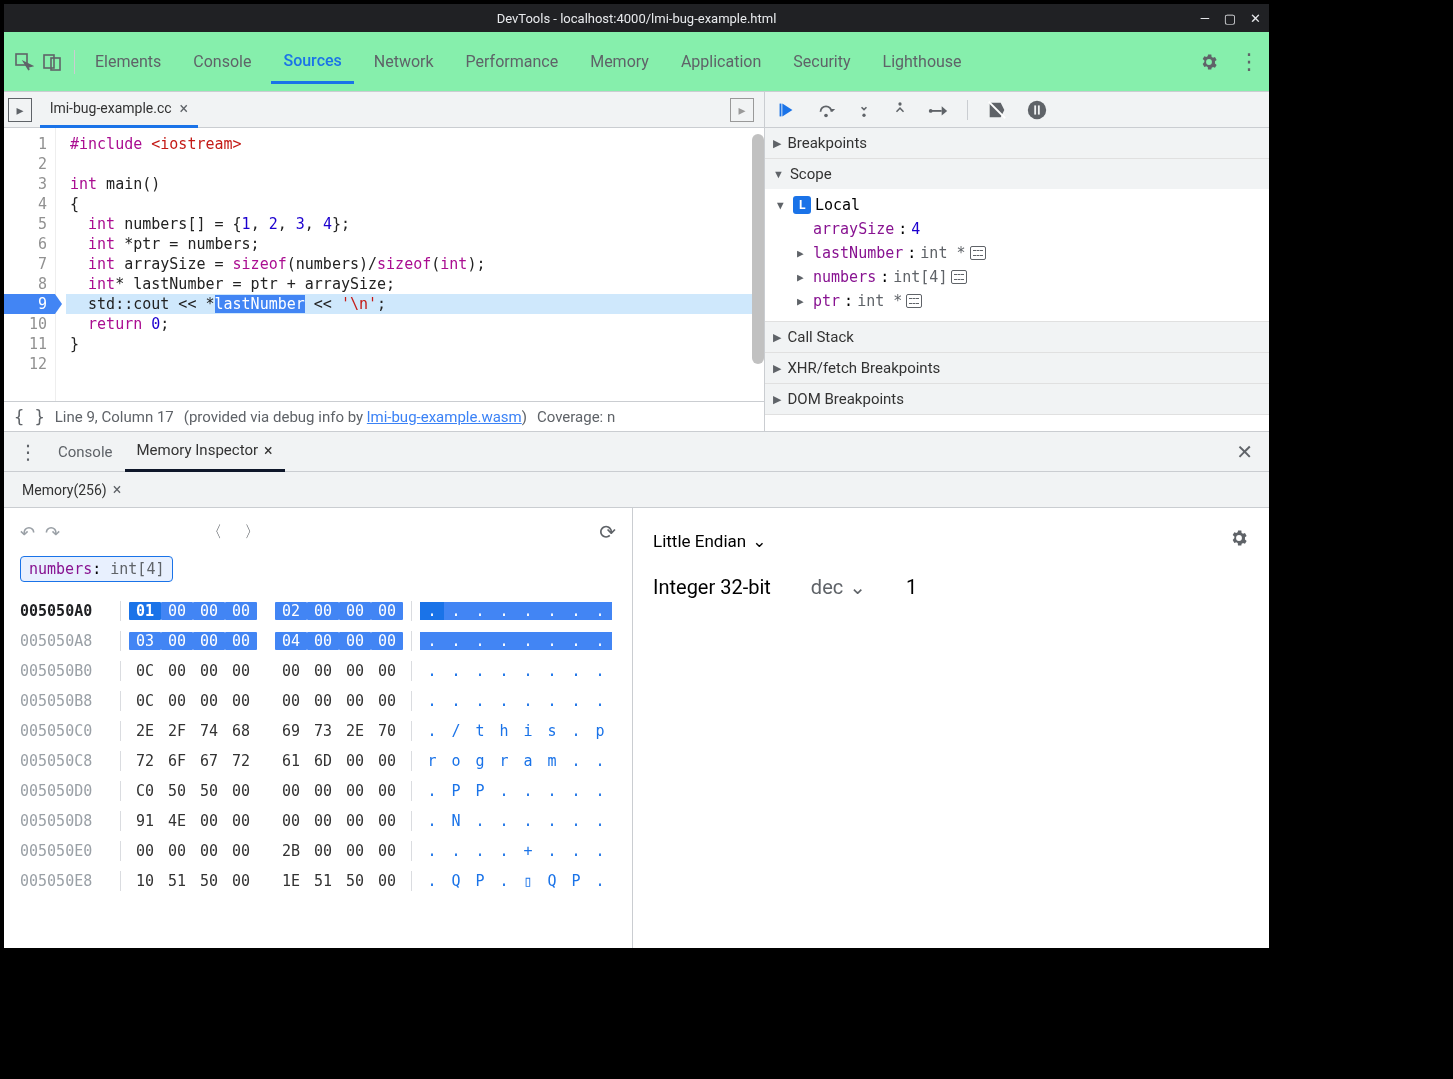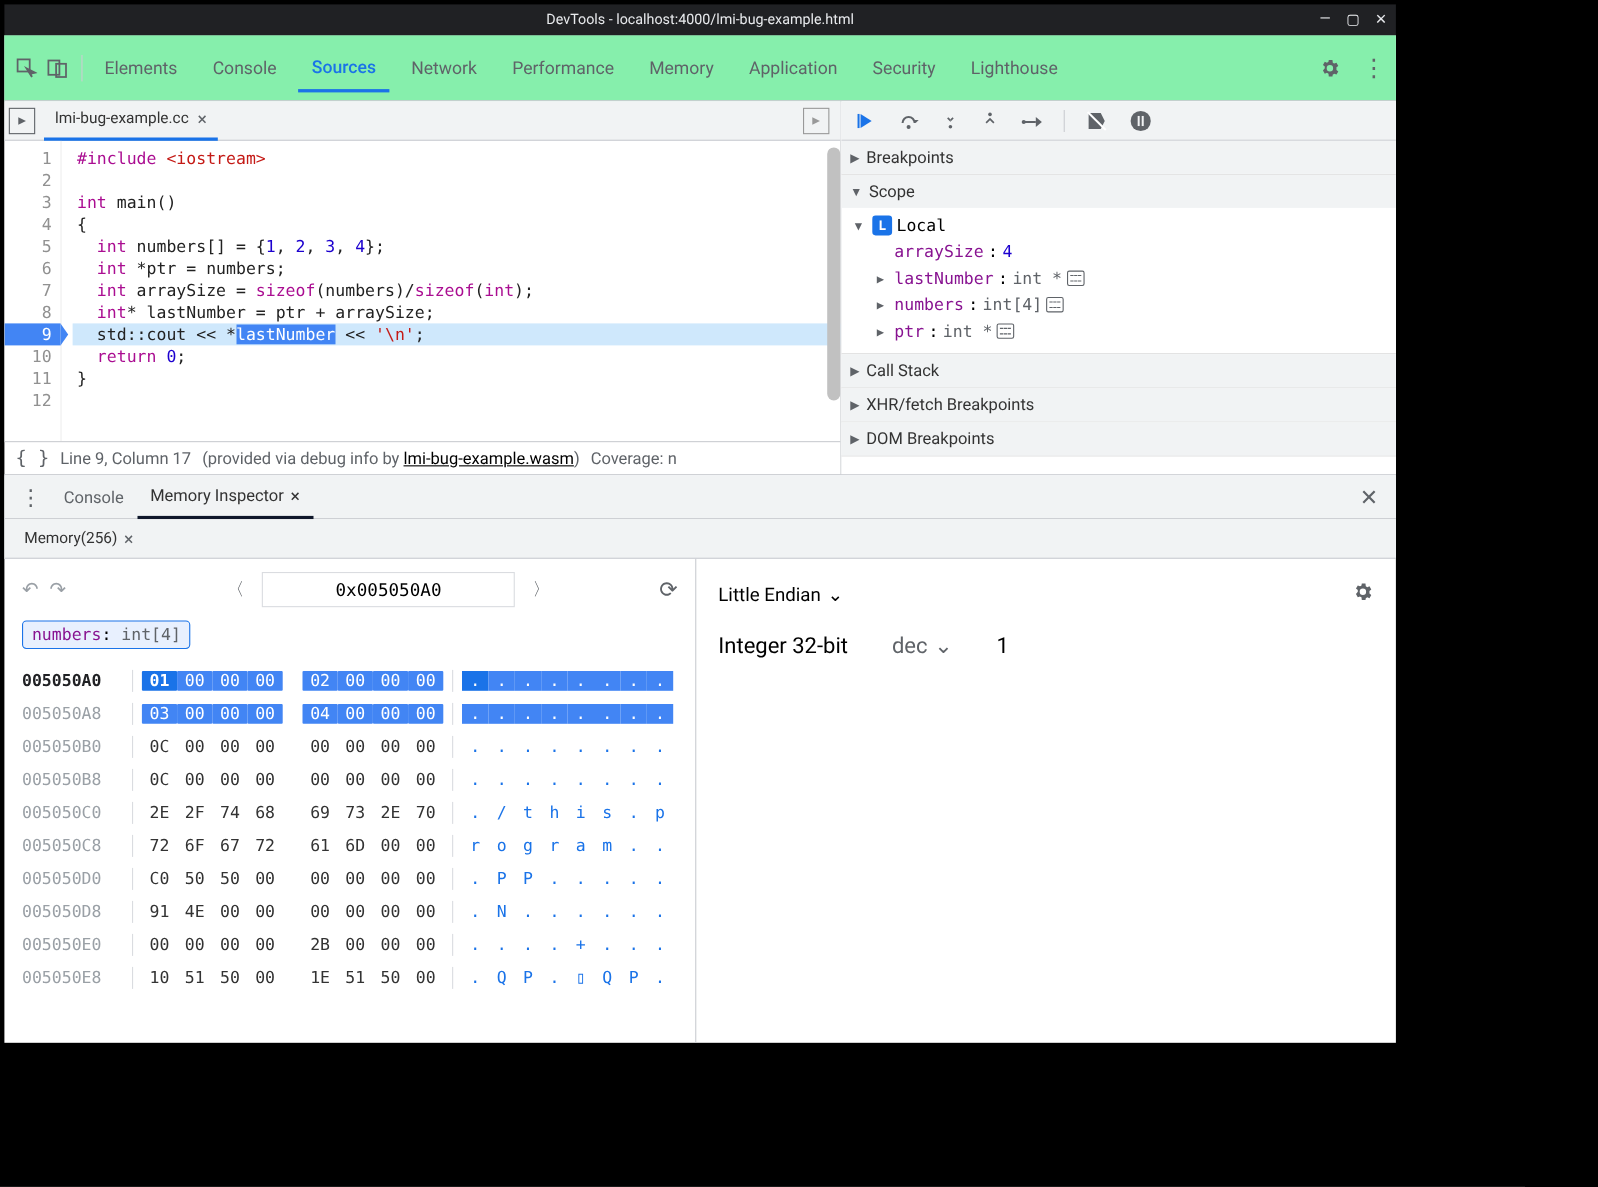--- a/index.html
+++ b/index.html
@@ -37,21 +37,21 @@
 .code .line.hl { background: #cfe8fc; }
 .code .kw { color: #aa0d91; }
 .code .str { color: #c41a16; }
 .code .num { color: #1c00cf; }
 .code .inc { color: #c41a16; }
 .code .sel { background: #4285f4; color: #fff; }
 .scrollbar-chunk { position: absolute; right: 0; top: 6px; width: 12px; height: 230px; background: #c1c1c1; border-radius: 6px; }
 
 .status-bar { height: 30px; border-top: 1px solid #cacdd1; display: flex; align-items: center; padding: 0 10px; font-size: 15px; color: #5f6368; gap: 10px; overflow: hidden; white-space: nowrap; }
 .status-bar .braces { font-family: monospace; font-size: 17px; }
-.status-bar a { color: #000000; }
+.status-bar a { color: #3b82f6; }
 
 .sources-right { width: 504px; display: flex; flex-direction: column; background: #fff; }
 .debug-toolbar { height: 36px; background: #f1f3f4; border-bottom: 1px solid #cacdd1; display: flex; align-items: center; padding: 0 10px; gap: 18px; }
 .debug-toolbar svg { cursor: pointer; }
 .debug-toolbar .sep { width: 1px; height: 20px; background: #cacdd1; }
 .panel-section { border-bottom: 1px solid #e0e0e0; }
 .panel-header { height: 30px; display: flex; align-items: center; padding: 0 8px; background: #f1f3f4; color: #333; font-size: 15px; cursor: pointer; }
 .panel-header .tri { margin-right: 6px; font-size: 11px; color: #5f6368; }
 .scope-body { padding: 4px 0 8px 12px; font-family: "Consolas", monospace; font-size: 15px; }
 .scope-row { display: flex; align-items: center; height: 24px; gap: 4px; }
@@ -307,21 +307,20 @@
         <span class="close">×</span>
       </div>
     </div>
     <div class="mem-content">
       <div class="mem-left">
         <div class="mem-nav">
           <span class="nav-icon">↶</span>
           <span class="nav-icon">↷</span>
           <div class="spacer2"></div>
           <span class="arrow">〈</span>
-          <input value="0x005050A0" style="">
           <span class="arrow">〉</span>
           <span class="refresh">⟳</span>
         </div>
         <div class="chip">
           <span class="cname">numbers</span><span>: </span><span class="ctype">int[4]</span>
         </div>
         <div class="hex-table" id="hex-table">
               <div class="hex-row">
                 <div class="hex-addr cur">005050A0</div>
                 <div class="hex-sep"></div>

